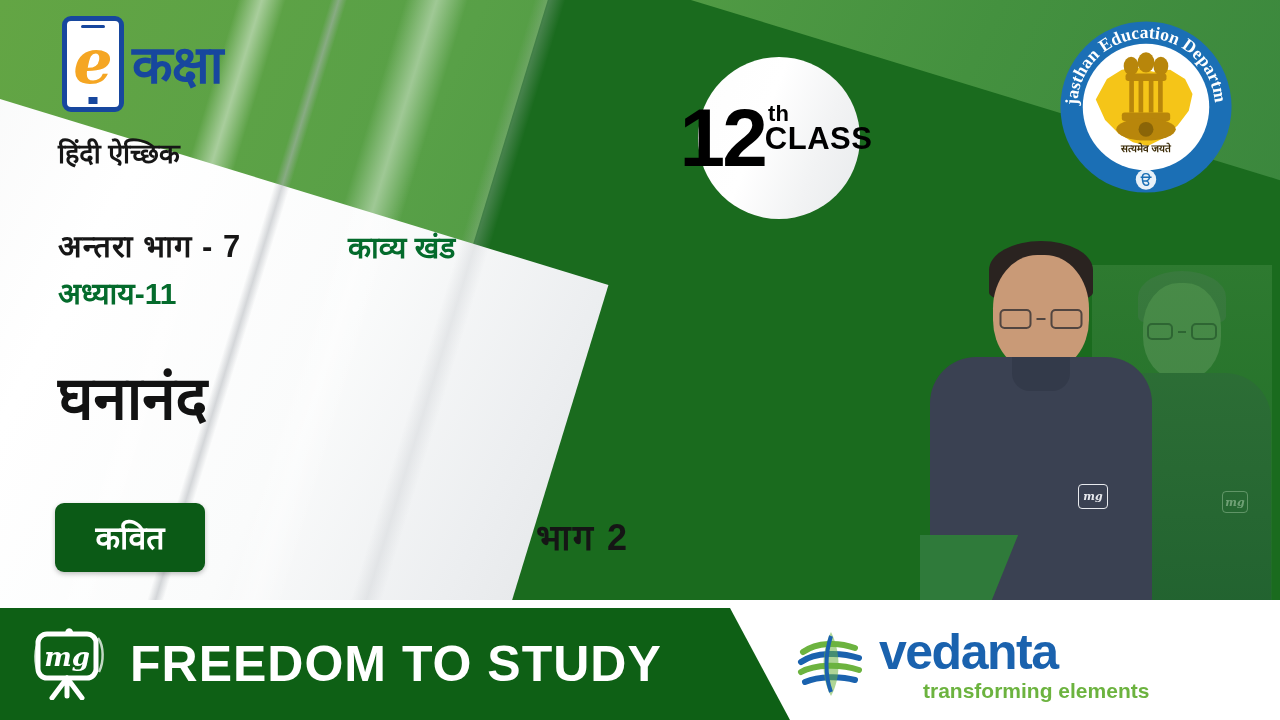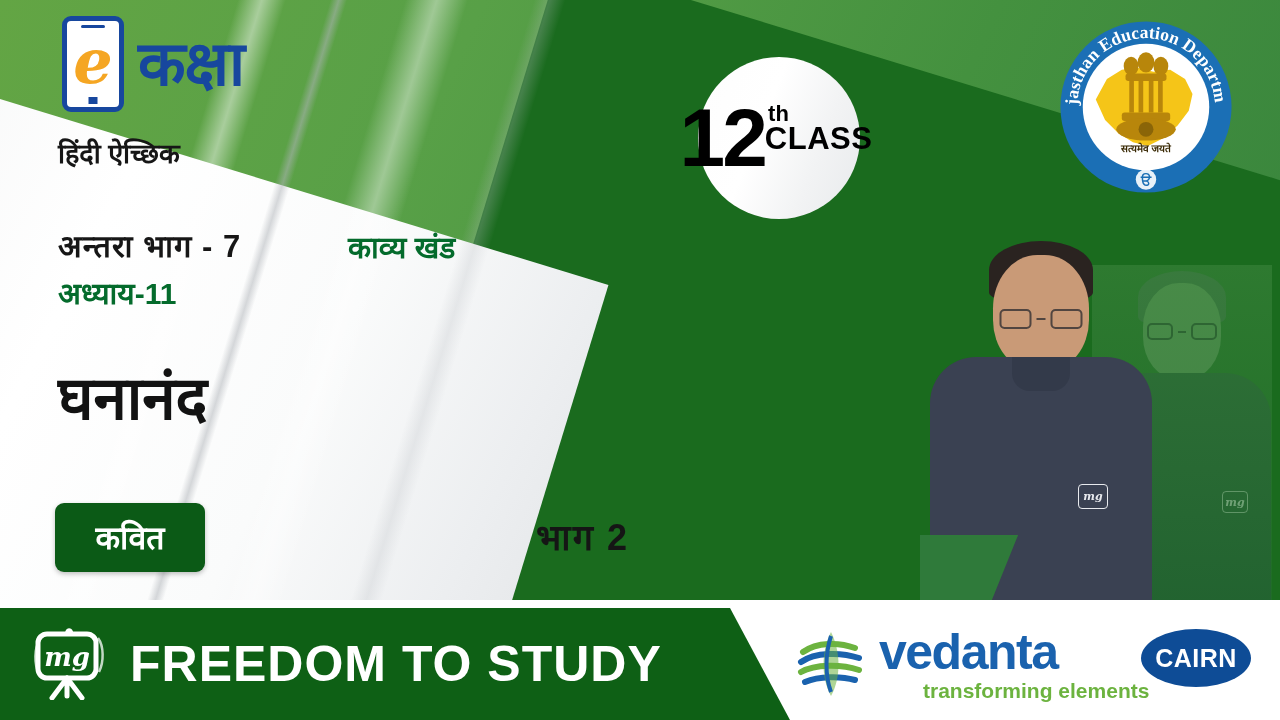--- a/index.html
+++ b/index.html
@@ -38,22 +38,22 @@
   
   .ekaksha { position:absolute; left:62px; top:16px; display:flex; align-items:center; gap:6px; }
   .tablet { position:relative; width:62px; height:96px; border:5px solid #17479e;
             border-radius:9px; background:#fff; display:flex; align-items:center; justify-content:center; }
   .tablet::before { content:""; position:absolute; top:4px; left:50%; transform:translateX(-50%);
             width:24px; height:3px; border-radius:2px; background:#17479e; }
   .tablet::after { content:""; position:absolute; bottom:3px; left:50%; transform:translateX(-50%);
             width:9px; height:7px; background:#17479e; }
   .tablet-e { font-family:"DejaVu Serif", serif; font-style:italic; font-size:62px; font-weight:700;
             color:#f5a623; line-height:1; margin-top:-4px; }
-  .kaksha { font-family:"Liberation Sans", sans-serif; font-size:62px; font-weight:700; color:#17479e;
-            letter-spacing:-1px; line-height:1; margin-left:8px; }
+  .kaksha { font-family:"Liberation Sans", sans-serif; font-size:53px; font-weight:700; color:#17479e;
+            letter-spacing:-1px; line-height:1; margin-left:2px; }
 
   
   .subject { position:absolute; left:58px; top:134px; font-size:27px; font-weight:700; color:#161616; }
   .book    { position:absolute; left:58px; top:224px; font-size:31px; font-weight:700; color:#161616;
              letter-spacing:1px; white-space:nowrap; }
   .section { position:absolute; left:348px; top:226px; font-size:30px; font-weight:700; color:#046b2c; }
   .chapter { position:absolute; left:58px; top:272px; font-size:30px; font-weight:700; color:#046b2c; }
   .title   { position:absolute; left:58px; top:355px; font-size:60px; font-weight:700; color:#121212;
              letter-spacing:0px; }
 
@@ -266,17 +266,14 @@
       </g>
       <path d="M38,6 C28,26 28,52 38,70 C48,52 48,26 38,6 Z" fill="#6cb33f" opacity=".55"></path>
       <path d="M38,10 C32,28 32,50 38,66" fill="none" stroke="#1a62ae" stroke-width="4"></path>
     </svg>
     <div class="ved-text">
       <span class="ved-name">vedanta</span>
       <span class="ved-tag">transforming elements</span>
     </div>
   </div>
 
-  <div class="cairn">
-    <span class="cairn-txt">CAIRN</span>
-  </div>
 
 </div>
 
 </body></html>

